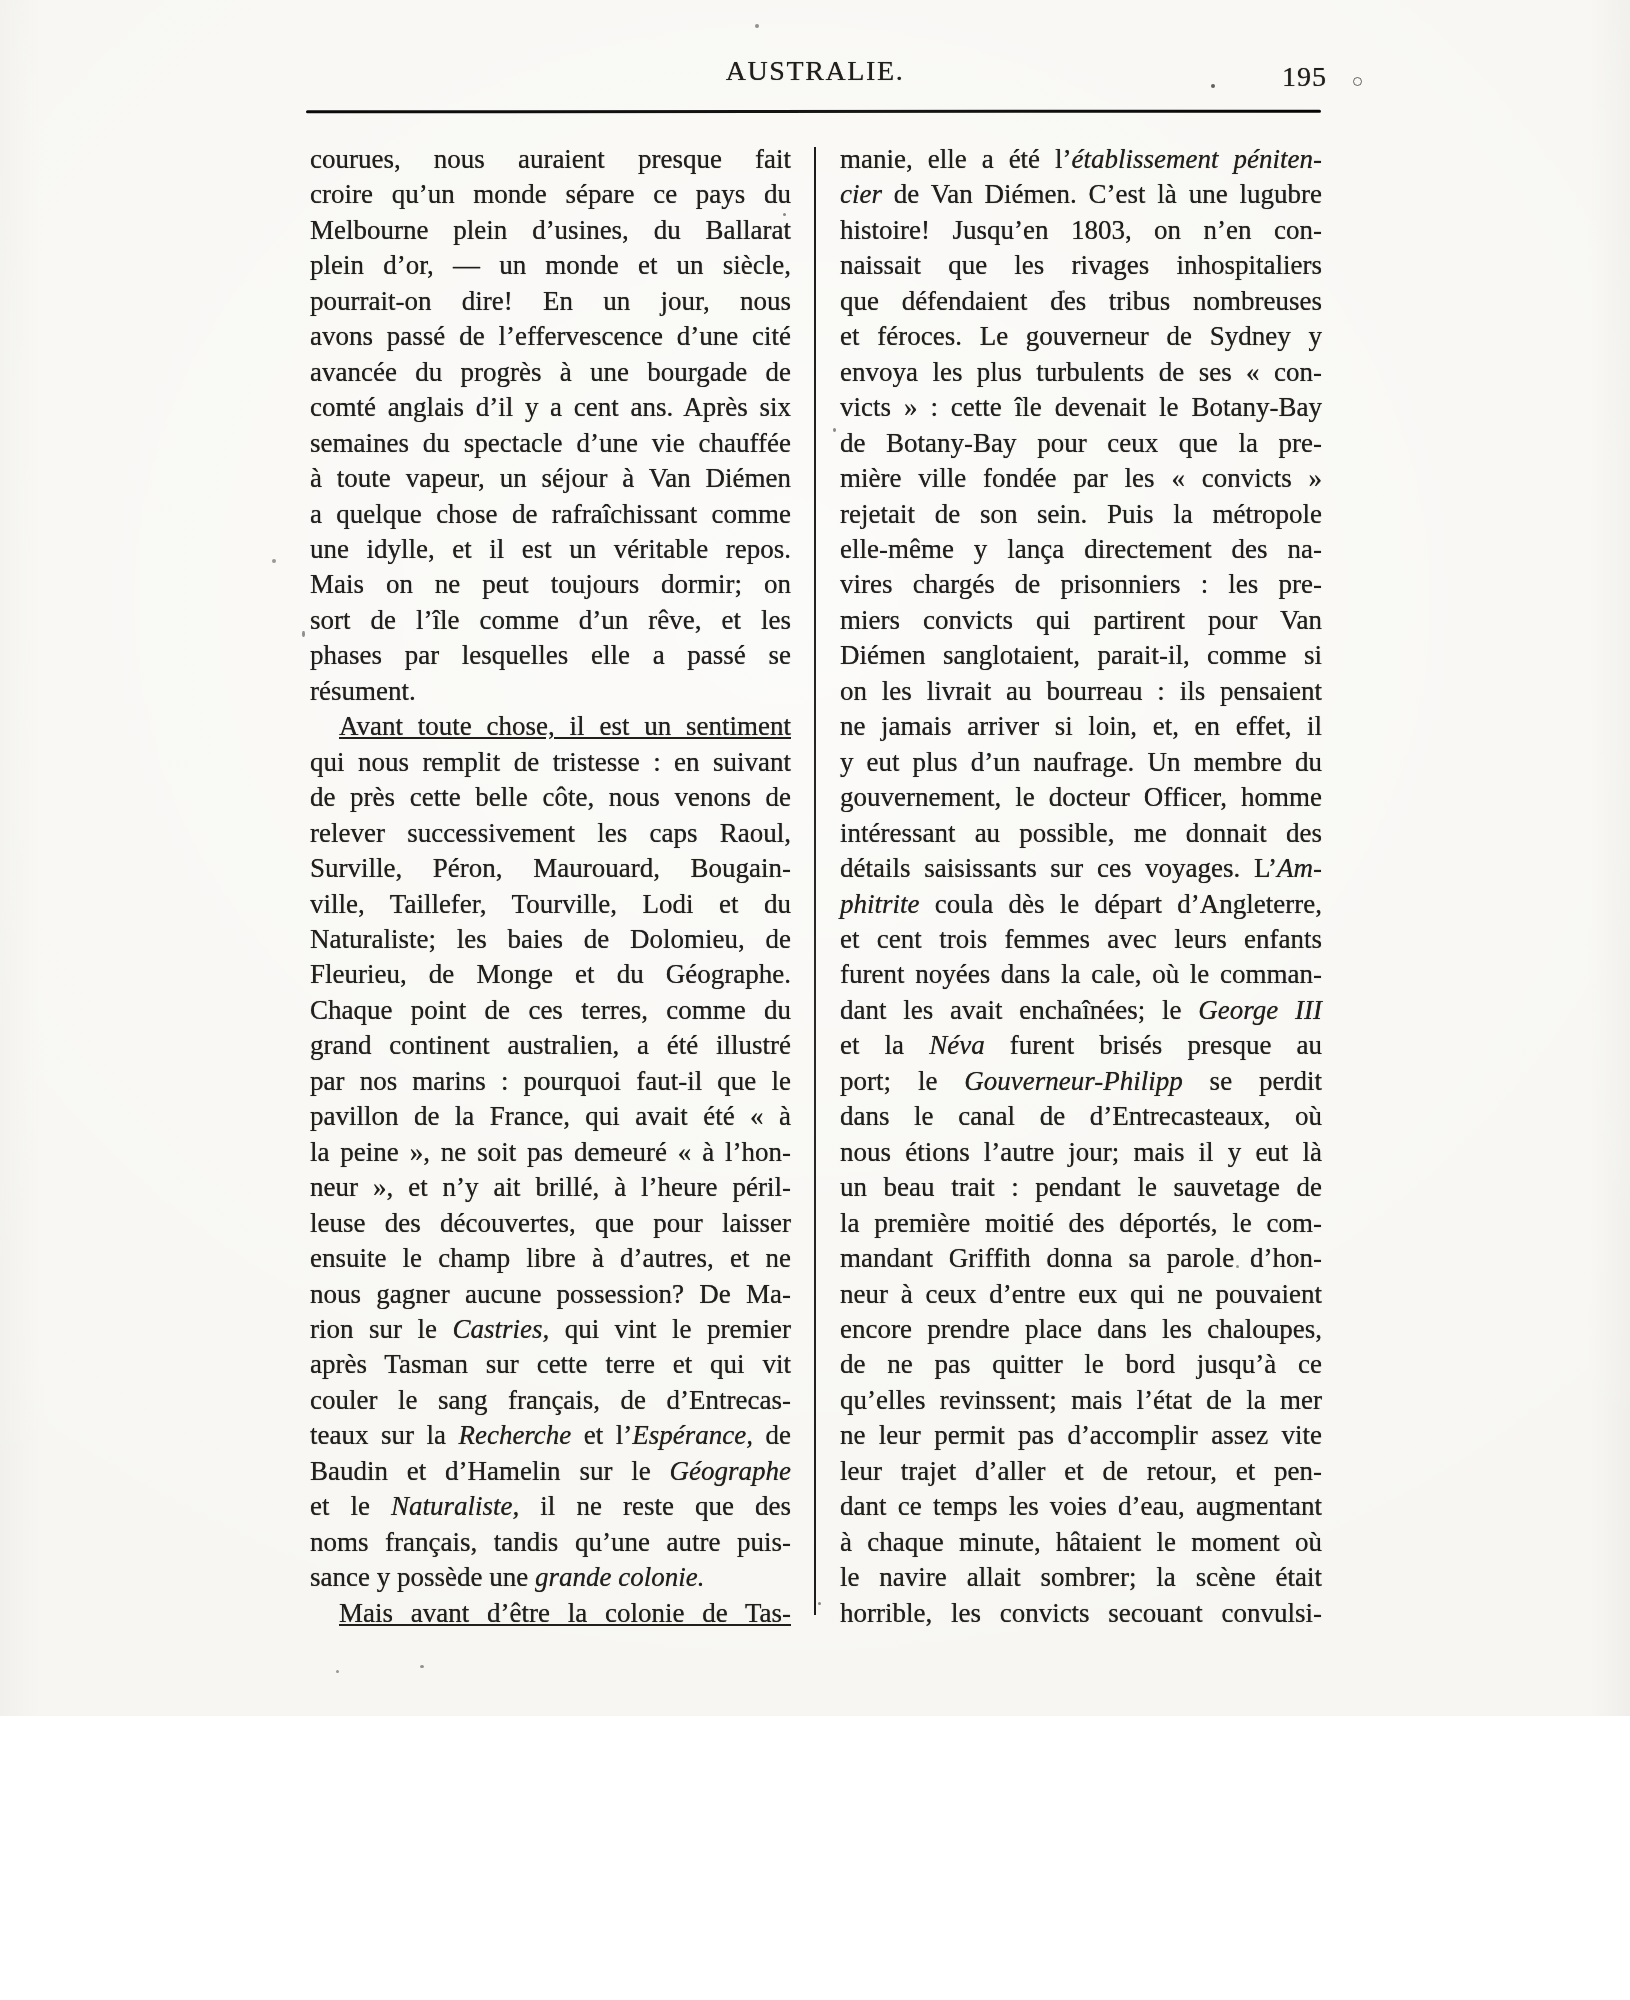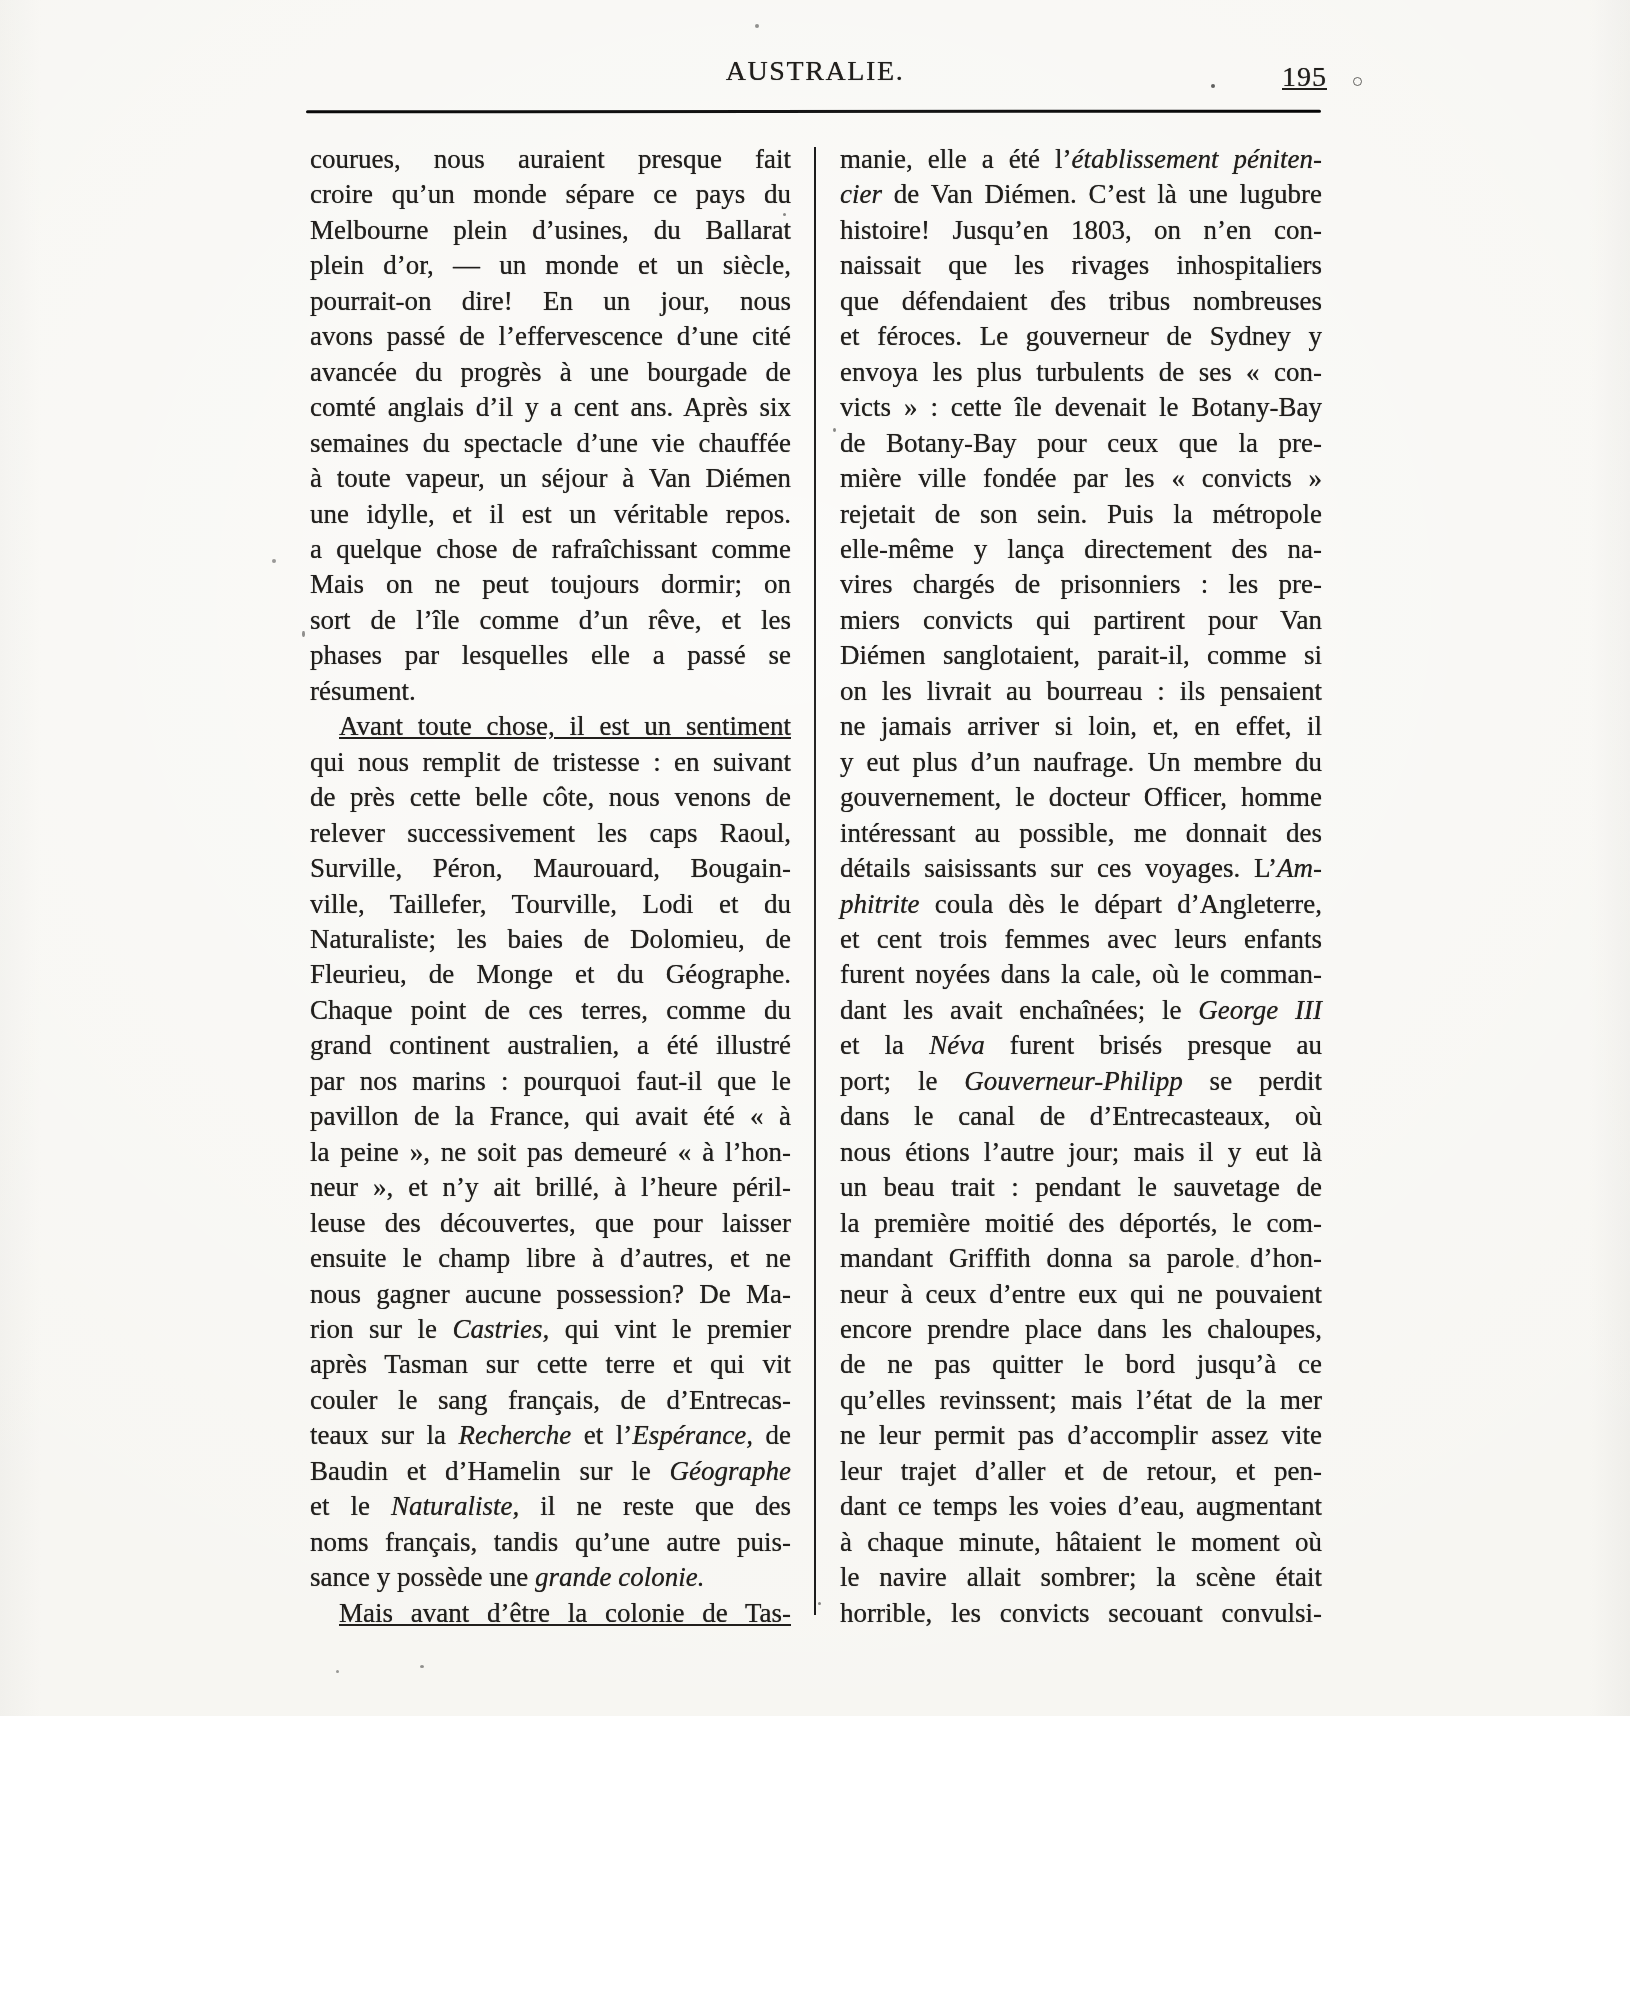--- a/index.html
+++ b/index.html
@@ -13,21 +13,21 @@
     font-family:"Liberation Serif", serif;
     color:var(--ink);
   }
   .head-title {
     position:absolute; top:57px; left:308px; width:1014px;
     text-align:center; font-size:28px; letter-spacing:1.6px; line-height:1;
     text-shadow:0 0 .7px rgba(25,25,25,.8);
   }
   .page-number {
     position:absolute; top:63px; left:1282px; font-size:28px; line-height:1;
-    letter-spacing:1px; text-shadow:0 0 .7px rgba(25,25,25,.8);text-decoration:underline;
+    letter-spacing:1px; text-shadow:0 0 .7px rgba(25,25,25,.8);
   }
   .head-rule {
     position:absolute; top:110px; left:306px; width:1015px; height:3px;
     background:linear-gradient(90deg,#0a0a0a 0%,#161616 55%,#050505 100%);
     border-radius:2px; transform:rotate(-.04deg);
   }
   .col {
     position:absolute; top:142px; font-size:27px; line-height:35.45px;
     text-shadow:0 0 .7px rgba(25,25,25,.8);
   }
@@ -57,22 +57,22 @@
       <div class="ln"><span>courues, nous auraient presque fait</span></div>
       <div class="ln"><span>croire qu’un monde sépare ce pays du</span></div>
       <div class="ln"><span>Melbourne plein d’usines, du Ballarat</span></div>
       <div class="ln"><span>plein d’or, — un monde et un siècle,</span></div>
       <div class="ln"><span>pourrait-on dire! En un jour, nous</span></div>
       <div class="ln"><span>avons passé de l’effervescence d’une cité</span></div>
       <div class="ln"><span>avancée du progrès à une bourgade de</span></div>
       <div class="ln"><span>comté anglais d’il y a cent ans. Après six</span></div>
       <div class="ln"><span>semaines du spectacle d’une vie chauffée</span></div>
       <div class="ln"><span>à toute vapeur, un séjour à Van Diémen</span></div>
+      <div class="ln"><span>a quelque chose de rafraîchissant comme</span></div>
       <div class="ln"><span>une idylle, et il est un véritable repos.</span></div>
-      <div class="ln"><span>a quelque chose de rafraîchissant comme</span></div>
       <div class="ln"><span>Mais on ne peut toujours dormir; on</span></div>
       <div class="ln"><span>sort de l’île comme d’un rêve, et les</span></div>
       <div class="ln"><span>phases par lesquelles elle a passé se</span></div>
       <div class="ln flush"><span>résument.</span></div>
       <div class="ln indent"><span>Avant toute chose, il est un sentiment</span></div>
       <div class="ln"><span>qui nous remplit de tristesse : en suivant</span></div>
       <div class="ln"><span>de près cette belle côte, nous venons de</span></div>
       <div class="ln"><span>relever successivement les caps Raoul,</span></div>
       <div class="ln"><span>Surville, Péron, Maurouard, Bougain-</span></div>
       <div class="ln"><span>ville, Taillefer, Tourville, Lodi et du</span></div>

